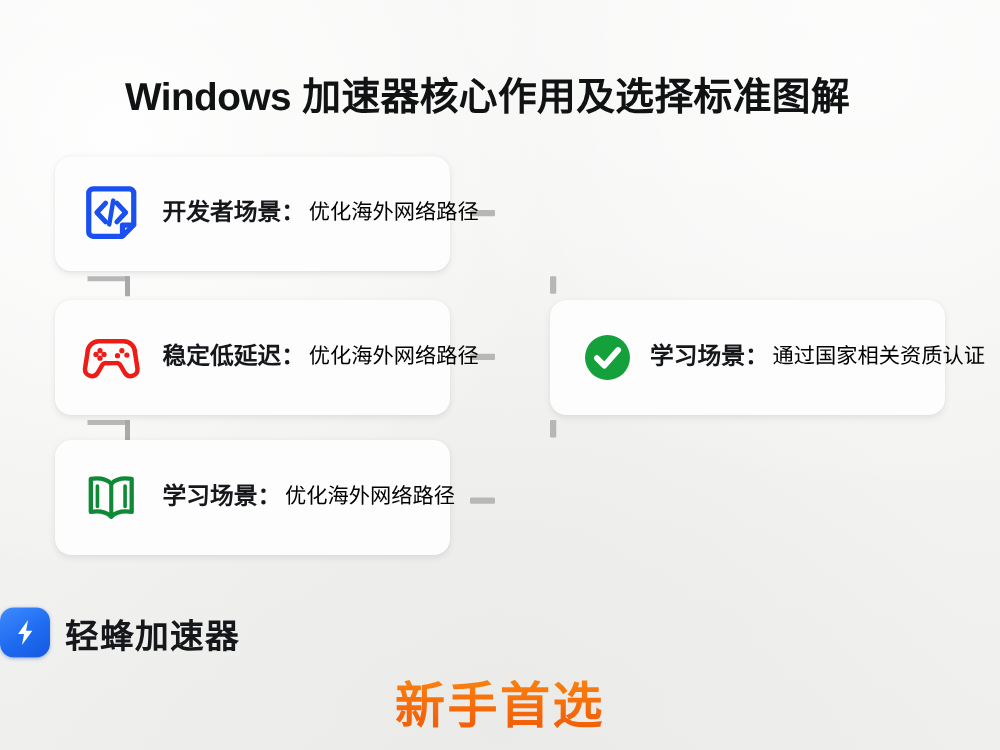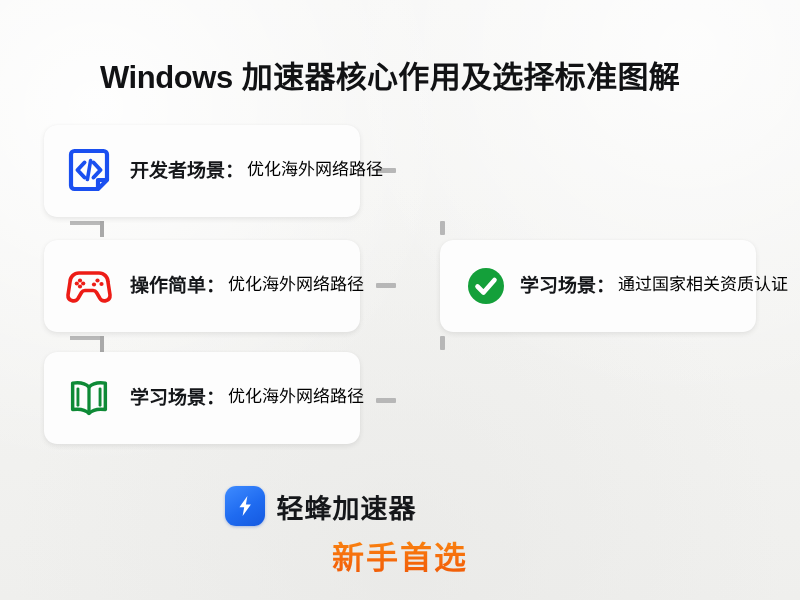--- a/index.html
+++ b/index.html
@@ -81,35 +81,35 @@
   .conn-h{ width:20px; height:5px; }
 
   
   .elbow{ position:absolute; }
   .elbow .h{ position:absolute; left:0; top:0; width:34px; height:4px; background:#b9b9b9; }
   .elbow .v{ position:absolute; left:30px; top:0; width:4px; height:16px; background:#a9a9a9; }
 
   
   .brand{
     position:absolute; top:486px; left:0; width:641px;
-    display:flex; align-items:center; justify-content:center; gap:12px;
+    display:flex; align-items:center; gap:12px;
   }
   .brand-logo{
     width:40px; height:40px; border-radius:11px;
     background:linear-gradient(150deg,#3e8bff 0%,#1f6bf0 55%,#1559e0 100%);
     display:flex; align-items:center; justify-content:center;
     box-shadow:0 1px 3px rgba(25,80,200,.35);
   }
   .brand-name{
     font-size:27px; font-weight:bold; color:#15171a; letter-spacing:1px; white-space:nowrap;
   }
   .tagline{
     position:absolute; top:532px; left:0; width:800px;
     text-align:center;
-    font-size:32px; font-weight:bold;
+    font-size:40px; font-weight:bold;
     letter-spacing:2px;
     color:#f4700b;
     background:linear-gradient(180deg,#fb8c12 0%,#f4650a 70%,#ef5a06 100%);
     -webkit-background-clip:text; background-clip:text;
     -webkit-text-fill-color:transparent;
     white-space:nowrap;
   }
 </style>
 </head>
 <body>
@@ -164,21 +164,21 @@
           <circle cx="16" cy="19.5" r="2.1" fill="#ed1c16"></circle>
           <circle cx="16" cy="25.5" r="2.1" fill="#ed1c16"></circle>
           <circle cx="12.8" cy="22.5" r="2.1" fill="#ed1c16"></circle>
           <circle cx="19.2" cy="22.5" r="2.1" fill="#ed1c16"></circle>
           <circle cx="33.5" cy="19.5" r="2.1" fill="#ed1c16"></circle>
           <circle cx="37.5" cy="23" r="2.1" fill="#ed1c16"></circle>
           <circle cx="30" cy="23.5" r="2.1" fill="#ed1c16"></circle>
         </svg>
       </div>
       <div class="card-text">
-        <div class="card-title">操作简单：</div>
+        <div class="card-title">稳定低延迟：</div>
         <div class="card-desc">优化海外网络路径</div>
       </div>
     </div>
 
     <div class="card col-l row-3">
       <div class="card-icon">
         <svg width="52" height="52" viewBox="0 0 52 52" aria-hidden="true">
           <path d="M26 14.5 C22 10.5 15.5 9.5 9 10.5 V38 C15.5 37 22 38 26 42 C30 38 36.5 37 43 38 V10.5 C36.5 9.5 30 10.5 26 14.5 Z" fill="none" stroke="#0e8a36" stroke-width="3.6" stroke-linejoin="round"></path>
           <path d="M26 14.5 V42" fill="none" stroke="#0e8a36" stroke-width="3.4" stroke-linecap="round"></path>
           <path d="M14.5 16.5 V33.5" fill="none" stroke="#0e8a36" stroke-width="3" stroke-linecap="round"></path>

